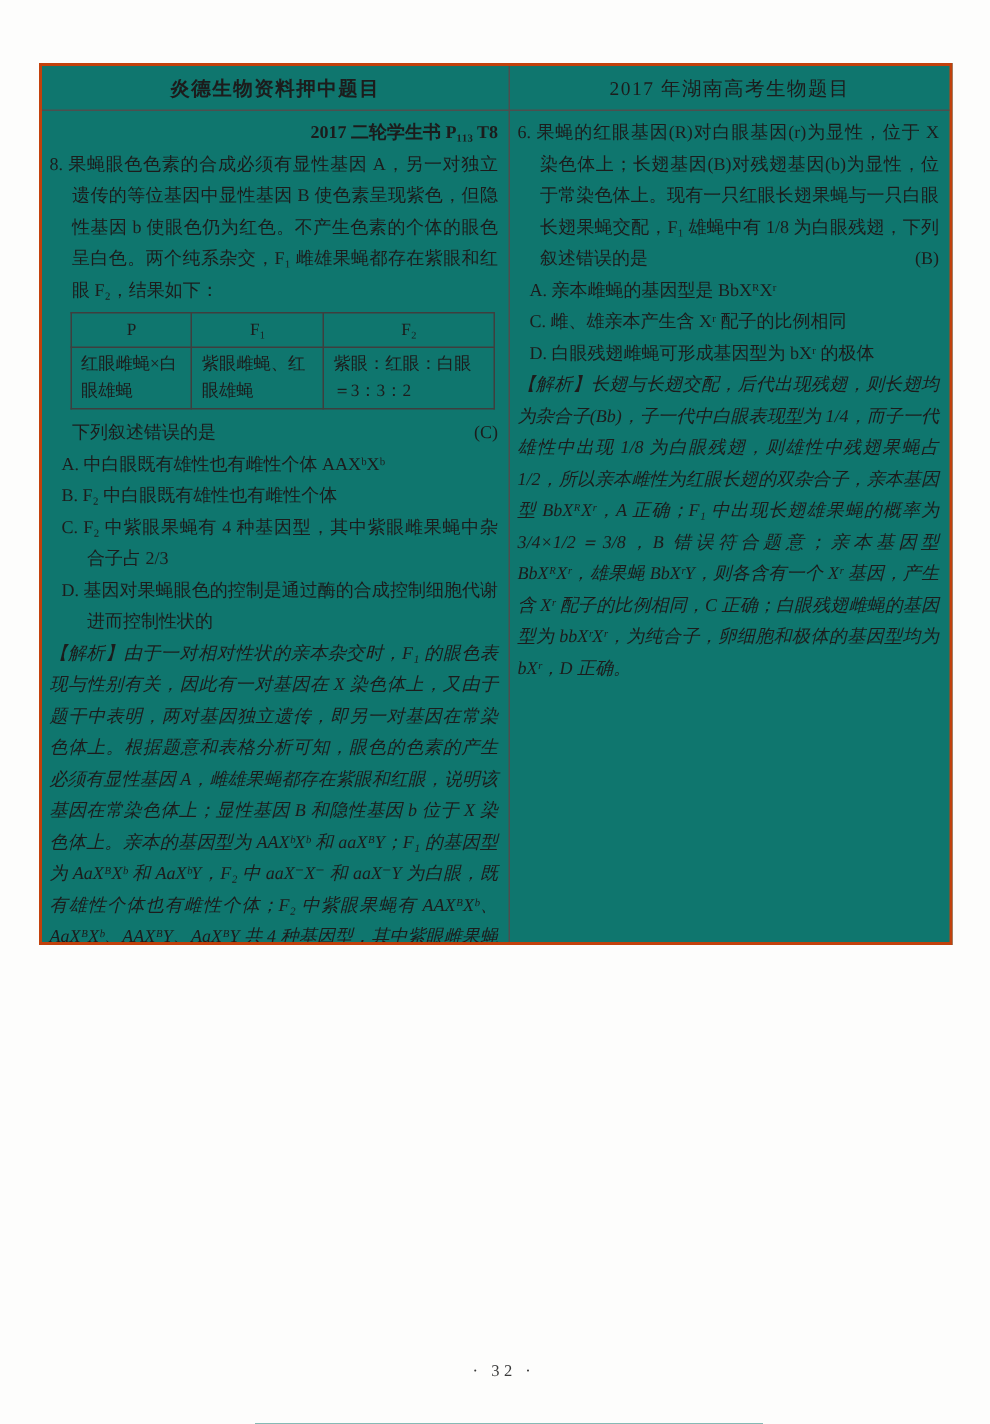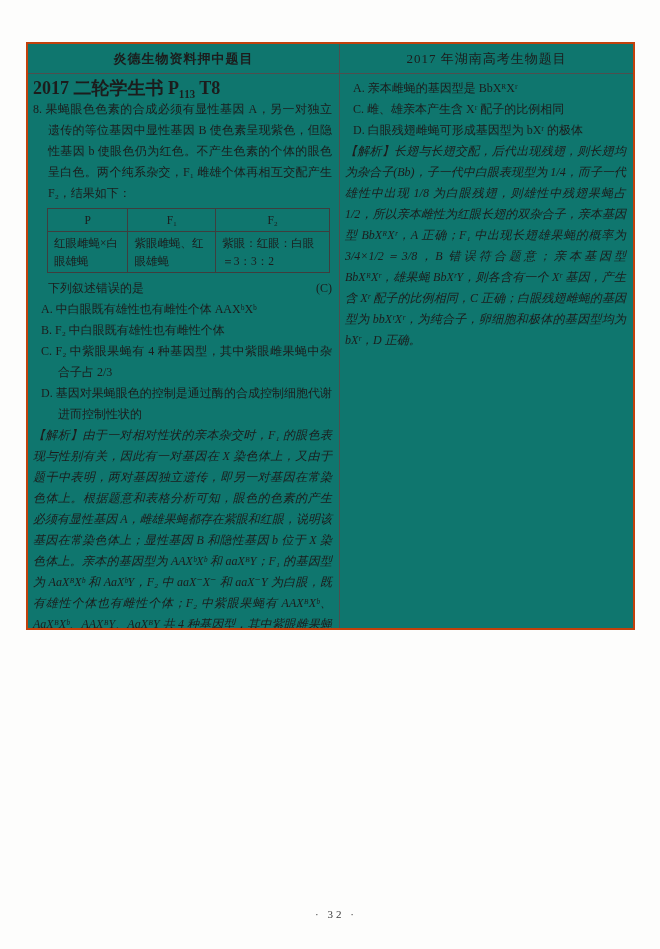--- a/index.html
+++ b/index.html
@@ -25,21 +25,21 @@
     display:flex; align-items:center; justify-content:center;
     font-size:13px; letter-spacing:1px;
   }
   .hcell.hleft { border-right:1px solid #4e4e4e; font-weight:bold; }
   .ccell {
     padding:4px 7px 0 5px;
     font-size:12px; line-height:21px;
     overflow:hidden;
   }
   .ccell.cleft { border-right:1px solid #4e4e4e; }
-  .source { font-weight:bold; font-size:18px; }
+  .source { font-weight:bold; font-size:12px;text-align:right; }
   p.question { text-align:justify; padding-left:15px; text-indent:-15px; }
   .answer { float:right; padding-left:4px; }
   .stem { padding-left:15px; }
   .option { padding-left:25px; text-indent:-17px; margin-left:0; text-align:justify; }
   table.qtable {
     border-collapse:collapse;
     margin:4px 2px 5px 14px;
     width:283px;
     font-size:11.5px; line-height:18px;
     text-align:left;
@@ -62,21 +62,21 @@
 <body>
 
 <div class="doc-table">
 
   <div class="hcell hleft">炎德生物资料押中题目</div>
   <div class="hcell">2017 年湖南高考生物题目</div>
 
   <div class="ccell cleft">
     <div class="source">2017 二轮学生书 P₁₁₃ T8</div>
 
-    <p class="question"><span>8.</span> <span>果蝇眼色色素的合成必须有显性基因 A，另一对独立遗传的等位基因中显性基因 B 使色素呈现紫色，但隐性基因 b 使眼色仍为红色。不产生色素的个体的眼色呈白色。两个纯系杂交，F₁ 雌雄个体再相互交配产生 F₂，结果如下：</span></p>
+    <p class="question"><span>8.</span> <span>果蝇眼色色素的合成必须有显性基因 A，另一对独立遗传的等位基因中显性基因 B 使色素呈现紫色，但隐性基因 b 使眼色仍为红色。不产生色素的个体的眼色呈白色。两个纯系杂交，F₁ 雌雄果蝇都存在紫眼和红眼 F₂，结果如下：</span></p>
 
     <table class="qtable">
       <tbody>
           <tr>
         <th>P</th>
         <th>F₁</th>
         <th>F₂</th>
       </tr>
       <tr>
         <td>红眼雌蝇×白眼雄蝇</td>
@@ -91,20 +91,21 @@
     <div class="option">A. 中白眼既有雄性也有雌性个体 AAXᵇXᵇ</div>
     <div class="option">B. F₂ 中白眼既有雄性也有雌性个体</div>
     <div class="option">C. F₂ 中紫眼果蝇有 4 种基因型，其中紫眼雌果蝇中杂合子占 2/3</div>
     <div class="option">D. 基因对果蝇眼色的控制是通过酶的合成控制细胞代谢进而控制性状的</div>
 
     <div class="analysis"><span class="alabel">【解析】</span><span>由于一对相对性状的亲本杂交时，F₁ 的眼色表现与性别有关，因此有一对基因在 X 染色体上，又由于题干中表明，两对基因独立遗传，即另一对基因在常染色体上。根据题意和表格分析可知，眼色的色素的产生必须有显性基因 A，雌雄果蝇都存在紫眼和红眼，说明该基因在常染色体上；显性基因 B 和隐性基因 b 位于 X 染色体上。亲本的基因型为 AAXᵇXᵇ 和 aaXᴮY；F₁ 的基因型为 AaXᴮXᵇ 和 AaXᵇY，F₂ 中 aaX⁻X⁻ 和 aaX⁻Y 为白眼，既有雄性个体也有雌性个体；F₂ 中紫眼果蝇有 AAXᴮXᵇ、AaXᴮXᵇ、AAXᴮY、AaXᴮY 共 4 种基因型，其中紫眼雌果蝇全部为杂合子；眼色色素的化学本质不是蛋白质，所以上述基因对果蝇眼色的控制是通过控制酶的合成控制代谢过程进而控制性状的。</span></div>
   </div>
 
   <div class="ccell">
 
+    <p class="question"><span>6.</span> <span>果蝇的红眼基因(R)对白眼基因(r)为显性，位于 X 染色体上；长翅基因(B)对残翅基因(b)为显性，位于常染色体上。现有一只红眼长翅果蝇与一只白眼长翅果蝇交配，F₁ 雄蝇中有 1/8 为白眼残翅，下列叙述错误的是</span><span class="answer">(B)</span></p>
 
     <div class="option">A. 亲本雌蝇的基因型是 BbXᴿXʳ</div>
     <div class="option">C. 雌、雄亲本产生含 Xʳ 配子的比例相同</div>
     <div class="option">D. 白眼残翅雌蝇可形成基因型为 bXʳ 的极体</div>
 
     <div class="analysis"><span class="alabel">【解析】</span><span>长翅与长翅交配，后代出现残翅，则长翅均为杂合子(Bb)，子一代中白眼表现型为 1/4，而子一代雄性中出现 1/8 为白眼残翅，则雄性中残翅果蝇占 1/2，所以亲本雌性为红眼长翅的双杂合子，亲本基因型 BbXᴿXʳ，A 正确；F₁ 中出现长翅雄果蝇的概率为 3/4×1/2＝3/8，B 错误符合题意；亲本基因型 BbXᴿXʳ，雄果蝇 BbXʳY，则各含有一个 Xʳ 基因，产生含 Xʳ 配子的比例相同，C 正确；白眼残翅雌蝇的基因型为 bbXʳXʳ，为纯合子，卵细胞和极体的基因型均为 bXʳ，D 正确。</span></div>
   </div>
 </div>
 
 <div class="page-num">· 32 ·</div>

